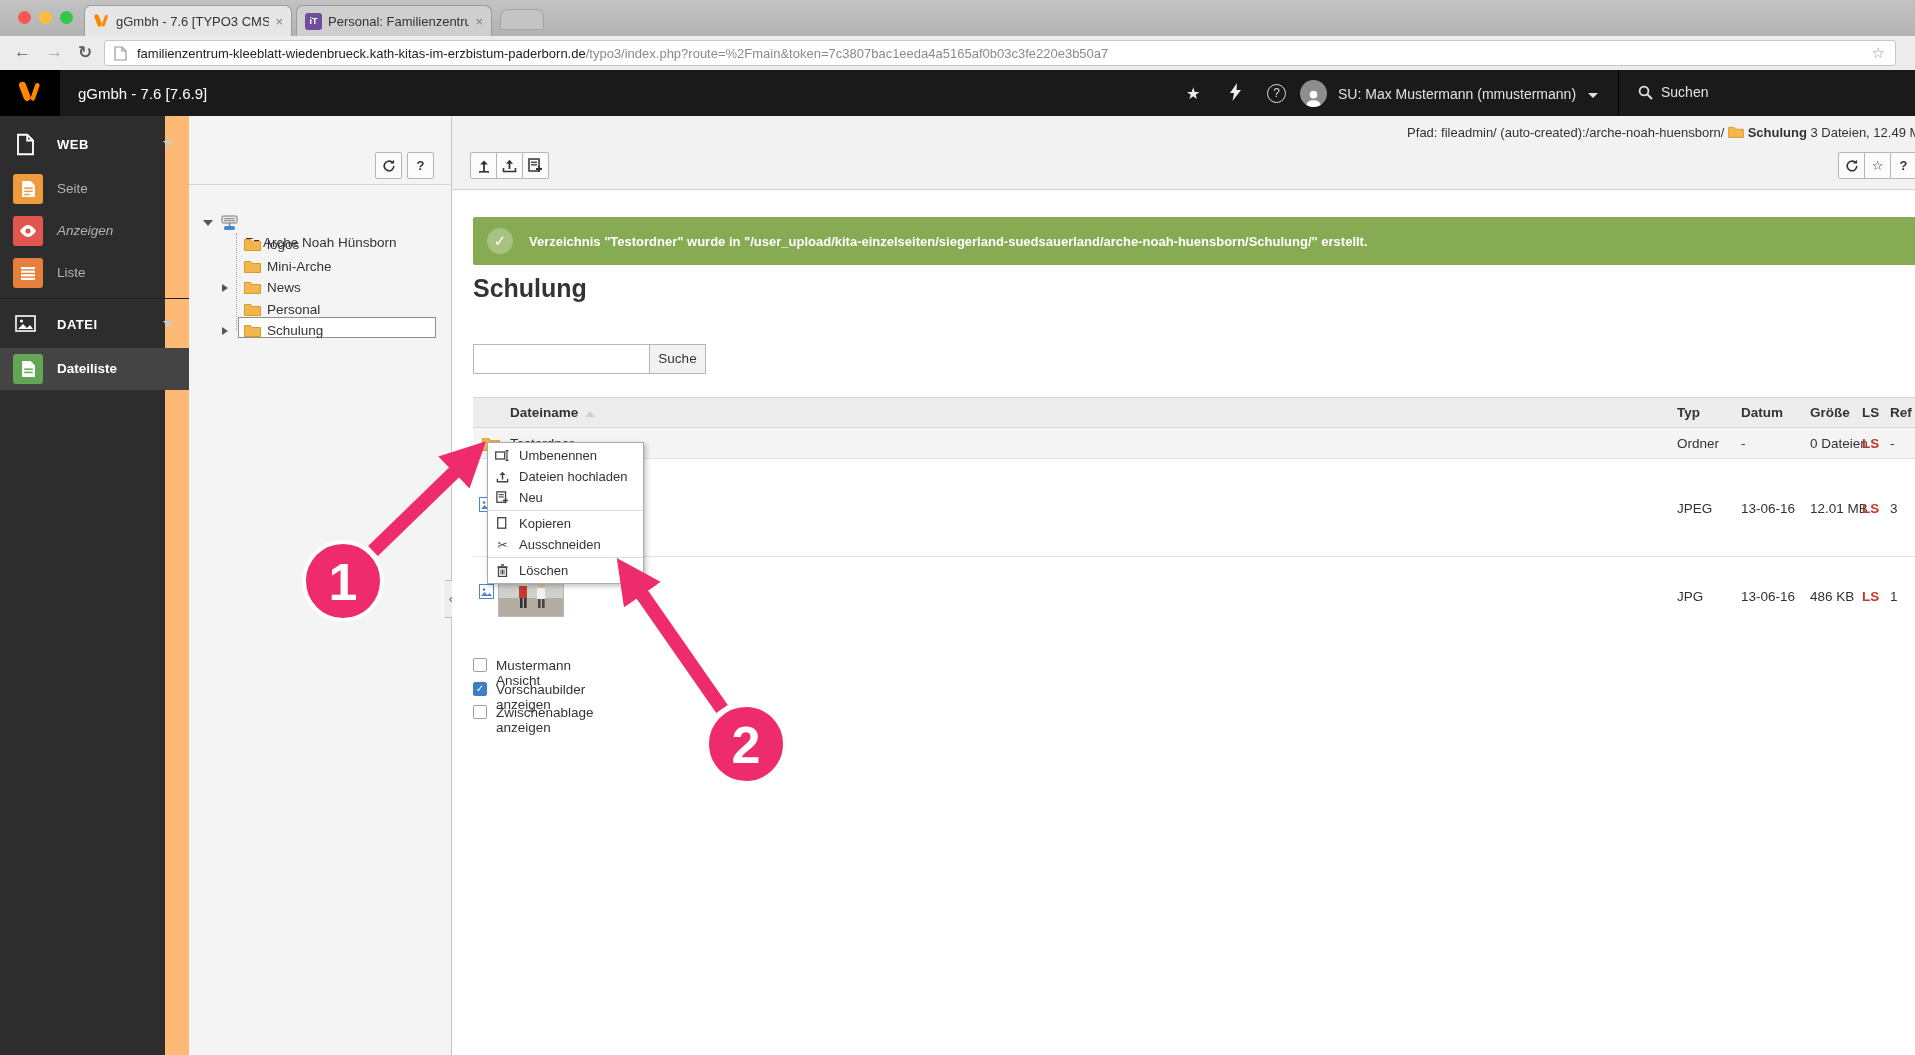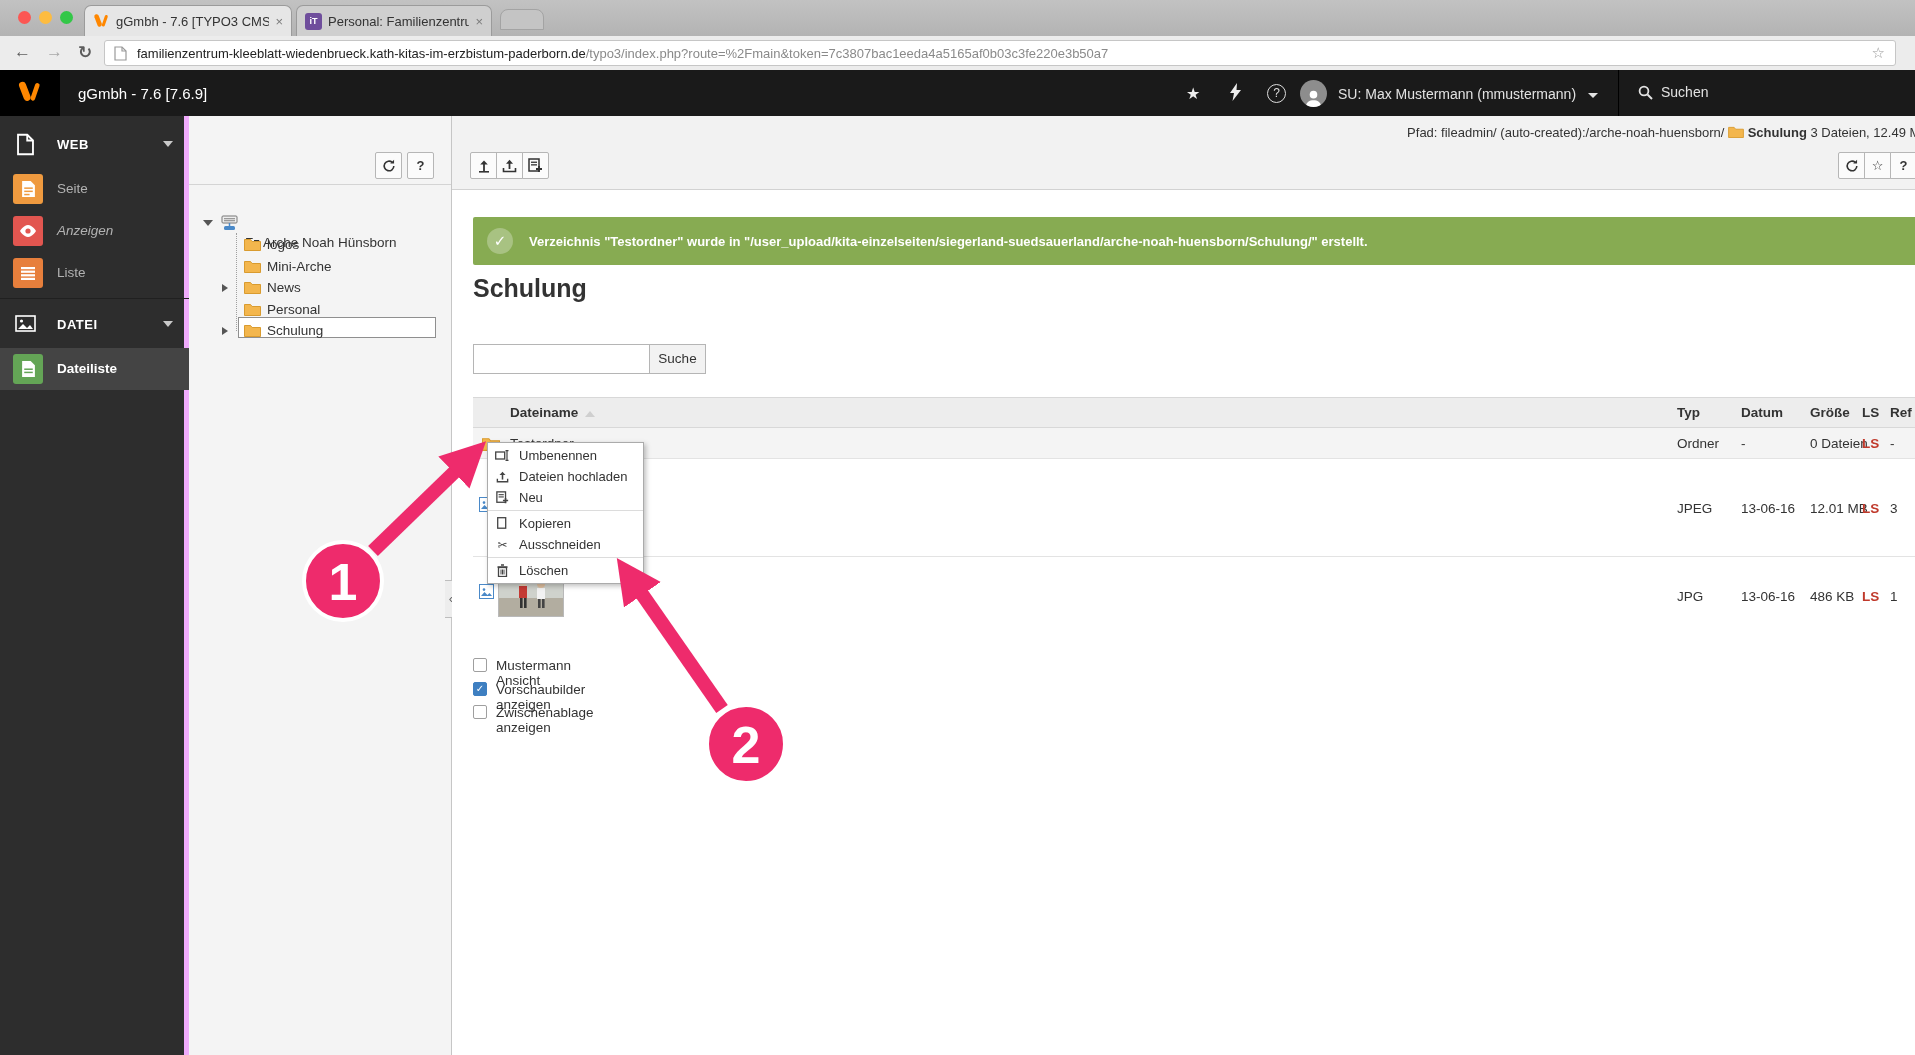--- a/index.html
+++ b/index.html
@@ -1,16 +1,16 @@
 <!DOCTYPE html>
 <html><head>
 <meta charset="utf-8">
 <style>
   html,body{margin:0;padding:0;background:#888;}
-  #screen{position:relative;width:1915px;height:1055px;overflow:hidden;background:#f0abfc;
+  #screen{position:relative;width:1915px;height:1055px;overflow:hidden;background:#fdba74;
           font-family:"Liberation Sans","DejaVu Sans",sans-serif;-webkit-font-smoothing:antialiased;}
   .abs{position:absolute;}
   .nowrap{white-space:nowrap;}
 
   
   .tabstrip{left:0;top:0;width:1915px;height:36px;background:linear-gradient(#c2c2c2,#b3b3b3);border-bottom:1px solid #9a9a9a;}
   .tl{width:13px;height:13px;border-radius:50%;top:11px;}
   .tab{top:5px;height:31px;border-radius:7px 7px 0 0;border:1px solid #9b9b9b;border-bottom:none;
        display:flex;align-items:center;padding:0 8px;box-sizing:border-box;font-size:13px;color:#333;}
   .tab .t-title{overflow:hidden;white-space:nowrap;flex:1;margin:0 6px;}
@@ -27,21 +27,21 @@
   .logobox{left:0;top:0;width:60px;height:46px;background:#000;display:flex;align-items:center;justify-content:center;}
   .tb-title{left:78px;top:15px;font-size:15px;color:#fff;}
   .tb-ic{top:14px;color:#eee;font-size:16px;}
   .helpcirc{width:17px;height:17px;border:1.5px solid #ddd;border-radius:50%;font-size:12px;line-height:17px;text-align:center;color:#ddd;}
   .avatar{width:27px;height:27px;border-radius:50%;background:#8d8d8d;overflow:hidden;display:flex;align-items:flex-end;justify-content:center;}
   .tb-user{left:1338px;top:16px;font-size:14px;color:#e2e2e2;}
   .tb-sep{top:0;width:1px;height:46px;background:#000;}
   .tb-search{left:1638px;top:14px;font-size:14px;color:#e2e2e2;display:flex;align-items:center;gap:8px;}
 
   
-  .modbar{left:0;top:116px;width:184px;height:939px;background:#2d2d2d;}
+  .modbar{left:0;top:116px;width:165px;height:939px;background:#2d2d2d;}
   .mgroup-h{left:0;width:189px;height:38px;}
   .mgroup-h .ml{position:absolute;left:57px;top:11px;font-size:13px;font-weight:bold;letter-spacing:.5px;color:#fff;}
   .mcaret{position:absolute;right:16px;top:15px;width:0;height:0;border-left:5px solid transparent;border-right:5px solid transparent;border-top:6px solid #c9c9c9;}
   .mitem{left:0;width:189px;height:42px;}
   .mitem .ml{position:absolute;left:57px;top:13px;font-size:13.5px;color:#b2b2b2;}
   .mtile{position:absolute;left:13px;top:6px;width:30px;height:30px;border-radius:3px;display:flex;align-items:center;justify-content:center;}
   .mitem.active{background:#444;}
   .mdivider{left:0;width:189px;height:1px;background:#202020;}
 
   

